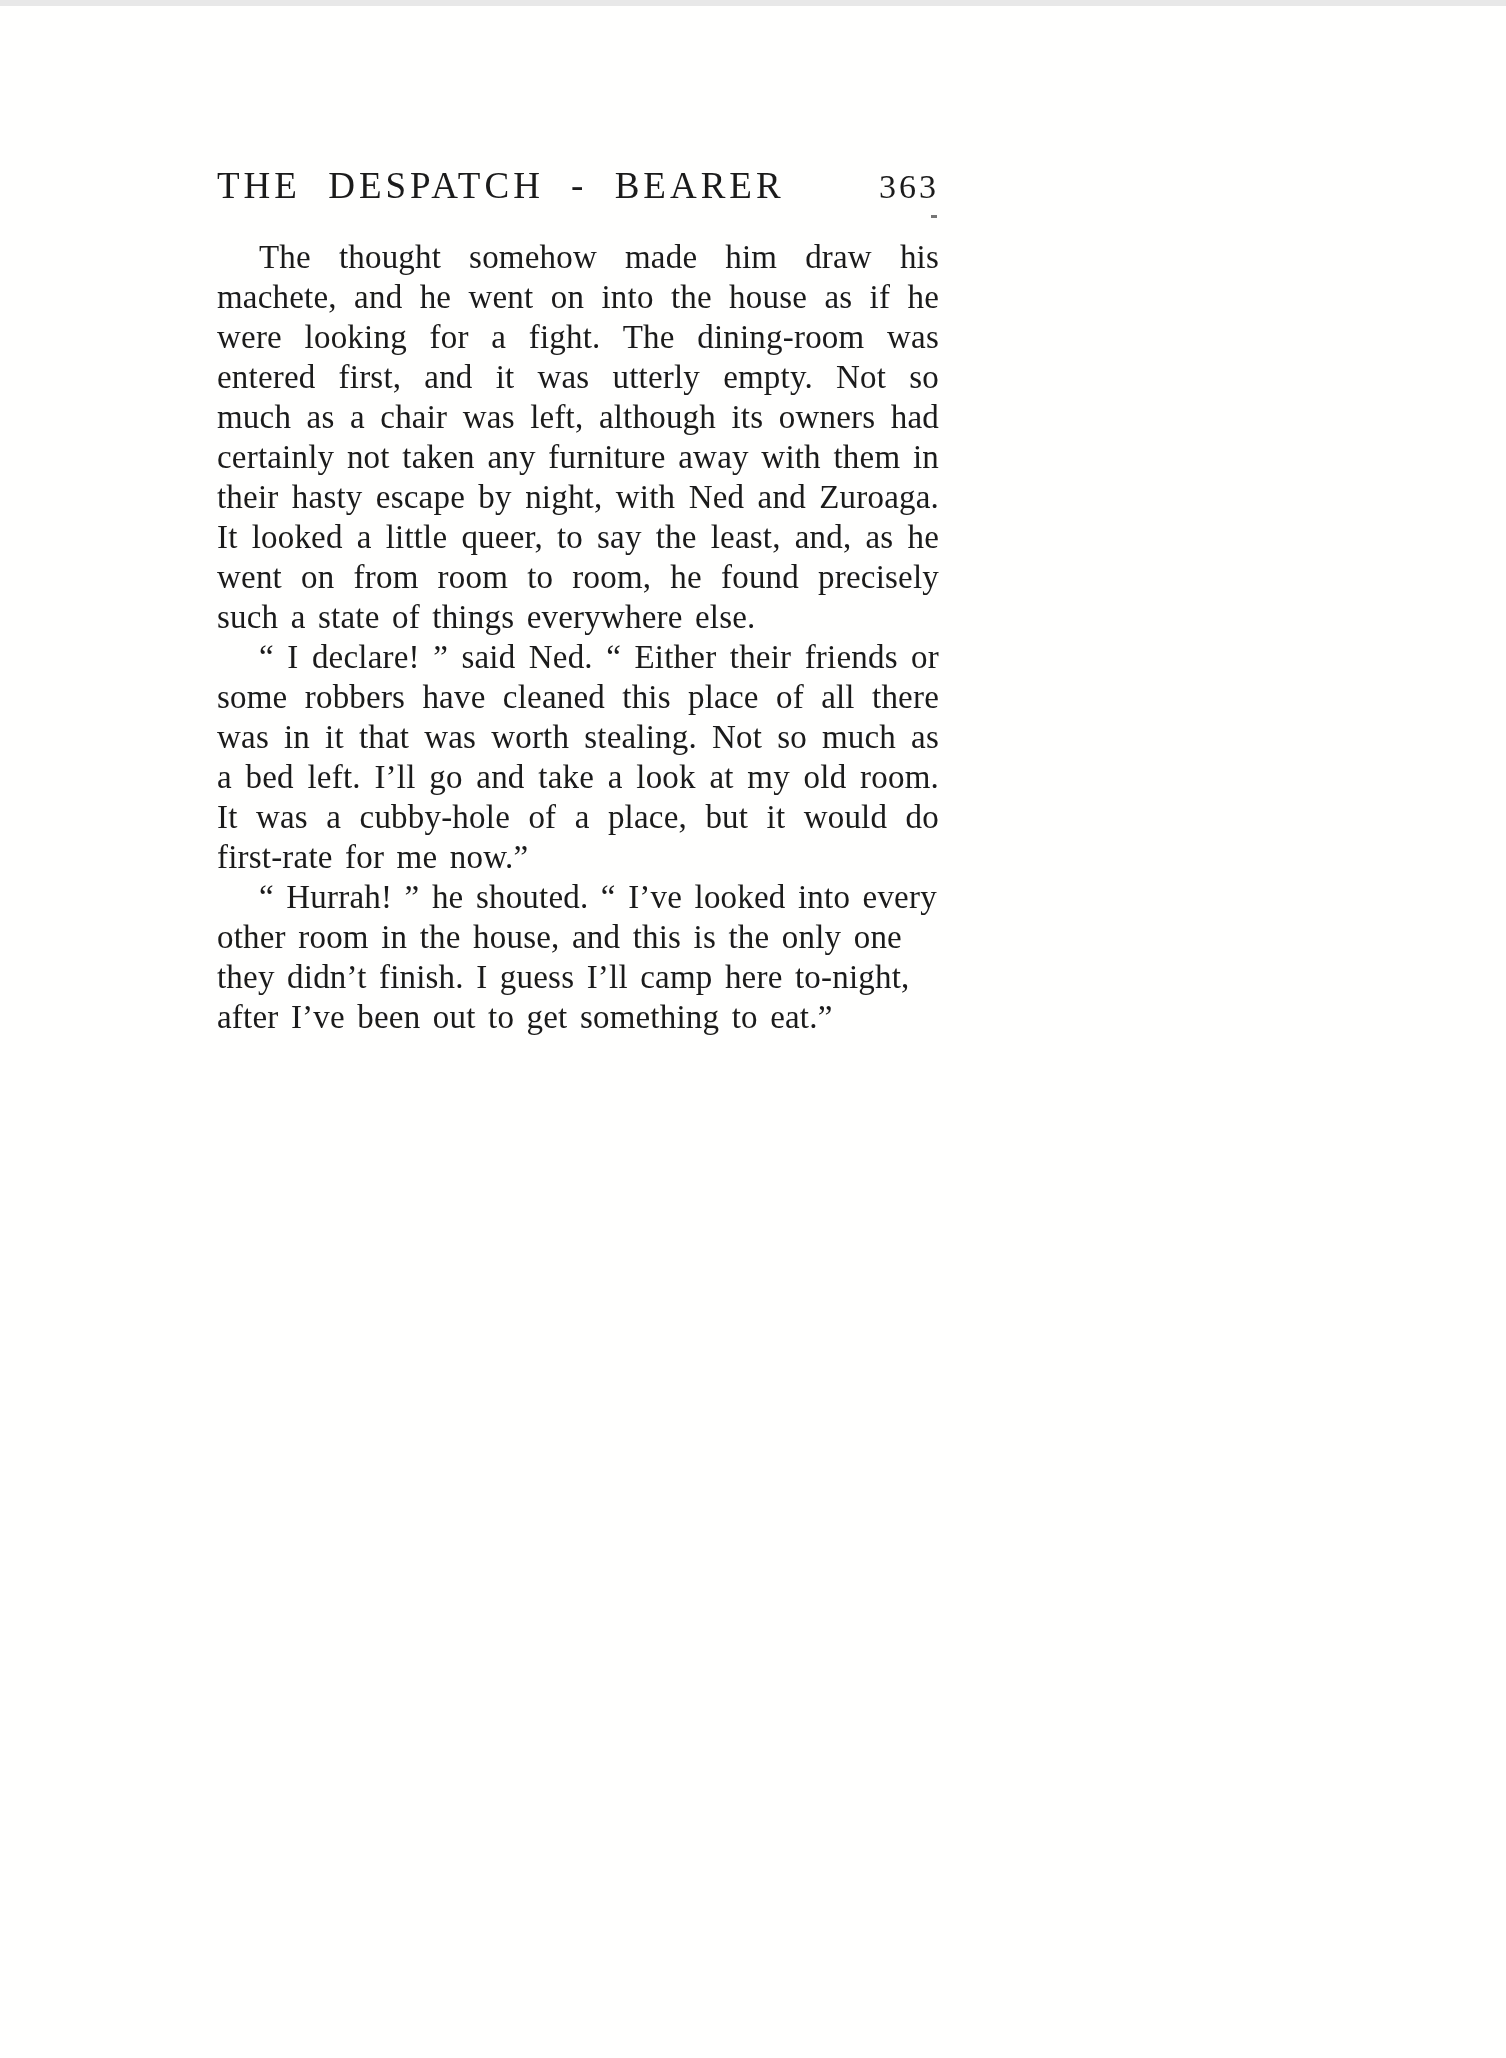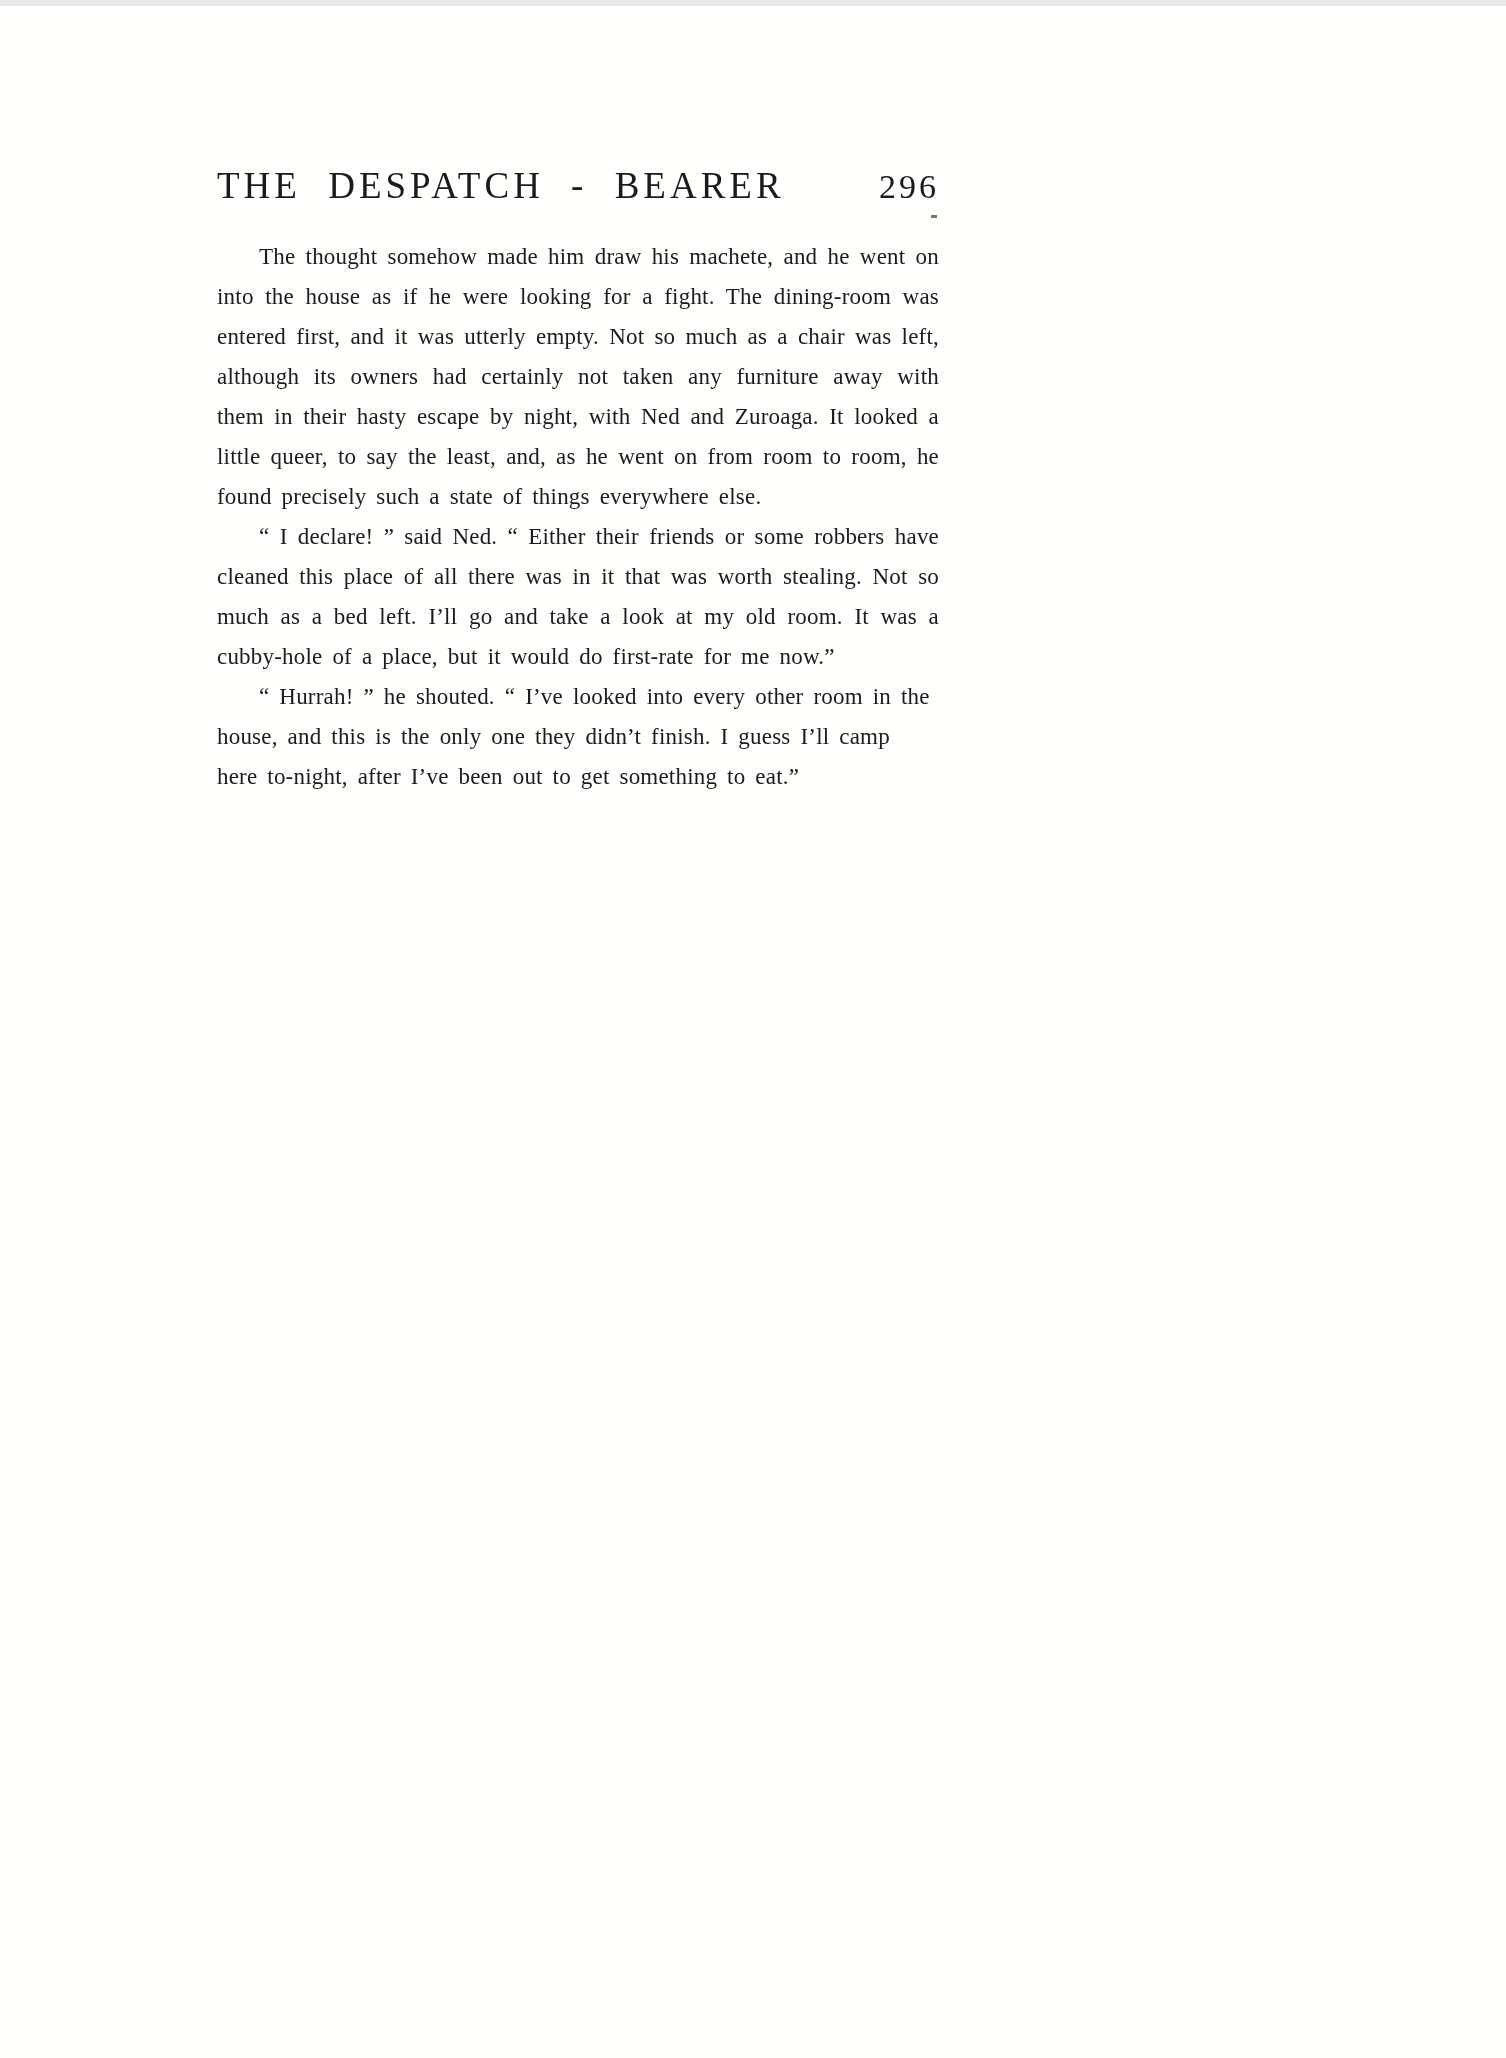--- a/index.html
+++ b/index.html
@@ -48,38 +48,38 @@
     bottom: -12px;
     width: 6px;
     height: 3px;
     background: #3a3a3a;
     opacity: 0.7;
   }
   .body-text p {
     margin: 0;
     text-indent: 42px;
     text-align: justify;
-    font-size: 23px;
+    font-size: 33px;
     line-height: 40px;
     word-spacing: 4px;
     letter-spacing: 0.2px;
   }
   .body-text p:last-child {
     text-align: left;
   }
 </style>
 </head>
 <body>
 
 <div class="page">
   <div class="text-block">
 
     <div class="running-header">
       <span class="running-title">THE  DESPATCH - BEARER</span>
-      <span class="page-number">296</span>
+      <span class="page-number">363</span>
     </div>
 
     <div class="body-text">
       <p>The thought somehow made him draw his machete, and he went on into the house as if he were looking for a fight.  The dining-room was entered first, and it was utterly empty.  Not so much as a chair was left, although its owners had certainly not taken any furniture away with them in their hasty escape by night, with Ned and Zuroaga.  It looked a little queer, to say the least, and, as he went on from room to room, he found precisely such a state of things everywhere else.</p>
       <p>“ I declare! ” said Ned.  “ Either their friends or some robbers have cleaned this place of all there was in it that was worth stealing.  Not so much as a bed left.  I’ll go and take a look at my old room.  It was a cubby-hole of a place, but it would do first-rate for me now.”</p>
       <p>“ Hurrah! ” he shouted.  “ I’ve looked into every other room in the house, and this is the only one they didn’t finish.  I guess I’ll camp here to-night, after I’ve been out to get something to eat.”</p>
     </div>
 
   </div>
 </div>

